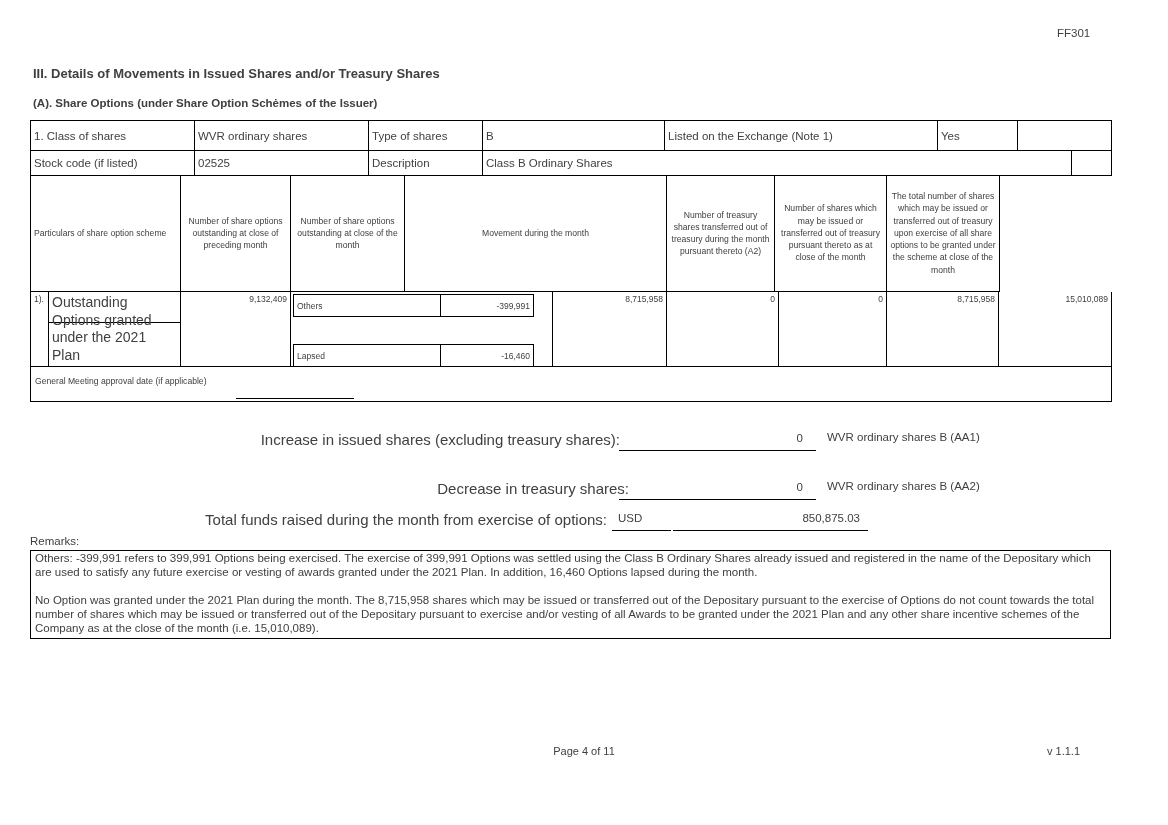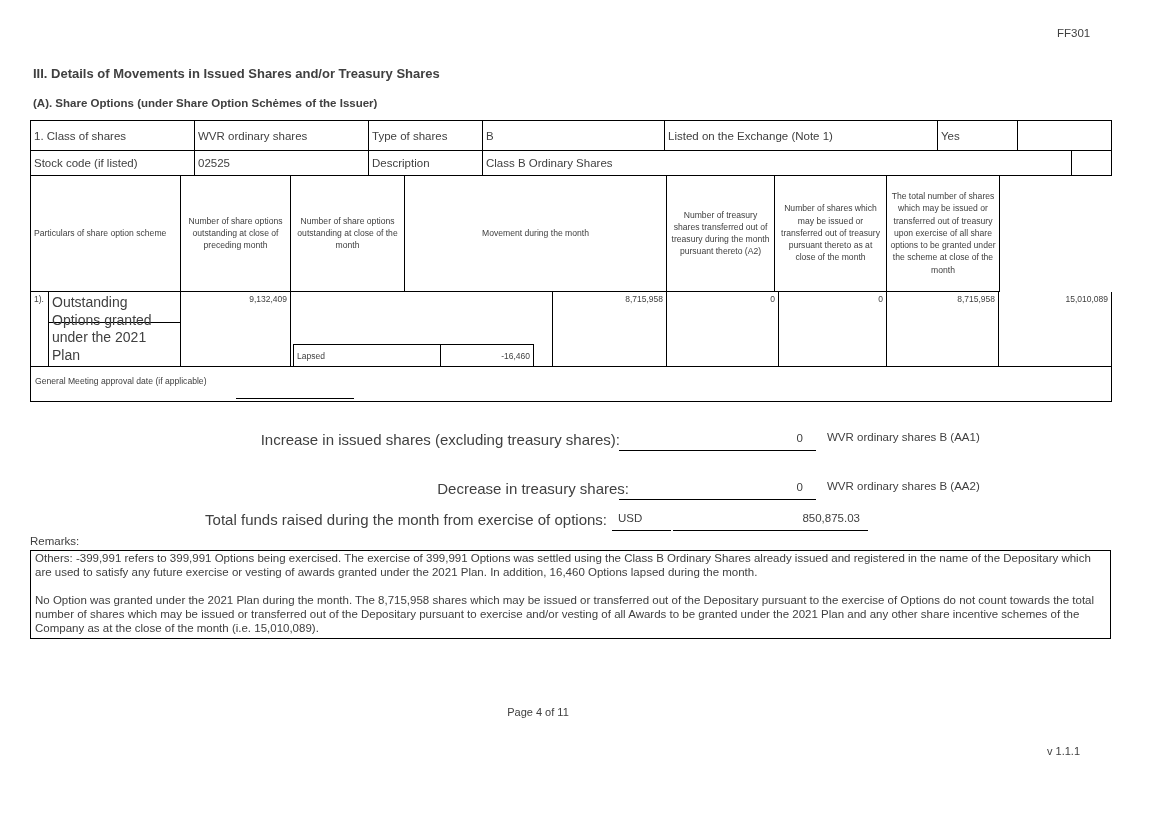--- a/index.html
+++ b/index.html
@@ -68,21 +68,21 @@
   .sum-unit { font-size:11.5px; }
 
   .remarks-label { left:30px; top:535px; font-size:11.5px; }
   .remarks-box {
     left:30px; top:550px; width:1081px; box-sizing:border-box; min-height:87px;
     border:1px solid #000; padding:1px 4px 3px 4px; font-size:11.5px; line-height:13.9px;
   }
   .remarks-box p { margin:0; }
   .remarks-gap { height:13.9px; }
 
-  .footer-page { left:0; top:706px; width:1076px; text-align:center; font-size:11px; }
+  .footer-page { left:0; top:745px; width:1168px; text-align:center; font-size:11px; }
   .footer-version { left:1047px; top:745px; font-size:11px; }
 </style>
 </head>
 <body>
 
 <div class="page">
 
   <div class="abs form-code">FF301</div>
   <h1 class="abs section-title">III. Details of Movements in Issued Shares and/or Treasury Shares</h1>
   <h2 class="abs subsection-title">(A). Share Options (under Share Option Schėmes of the Issuer)</h2>
@@ -117,20 +117,24 @@
       <div class="tcell hcell hw113">The total number of shares which may be issued or transferred out of treasury upon exercise of all share options to be granted under the scheme at close of the month</div>
     </div>
 
     <div class="trow">
       <div class="tcell dcell hw18">1).</div>
       <div class="tcell dcell pad0 hw132">
         <div class="part-inner">Outstanding Options granted under the 2021 Plan</div>
       </div>
       <div class="tcell dcell num hw110">9,132,409</div>
       <div class="tcell dcell pad0 mv-cell hw262">
+        <div class="mv-row first">
+          <div class="mv-label">Others</div>
+          <div class="mv-value">-399,991</div>
+        </div>
         <div class="mv-row second">
           <div class="mv-label">Lapsed</div>
           <div class="mv-value">-16,460</div>
         </div>
       </div>
       <div class="tcell dcell num hw114">8,715,958</div>
       <div class="tcell dcell num hw112">0</div>
       <div class="tcell dcell num hw108">0</div>
       <div class="tcell dcell num hw112">8,715,958</div>
       <div class="tcell dcell num hw113">15,010,089</div>

